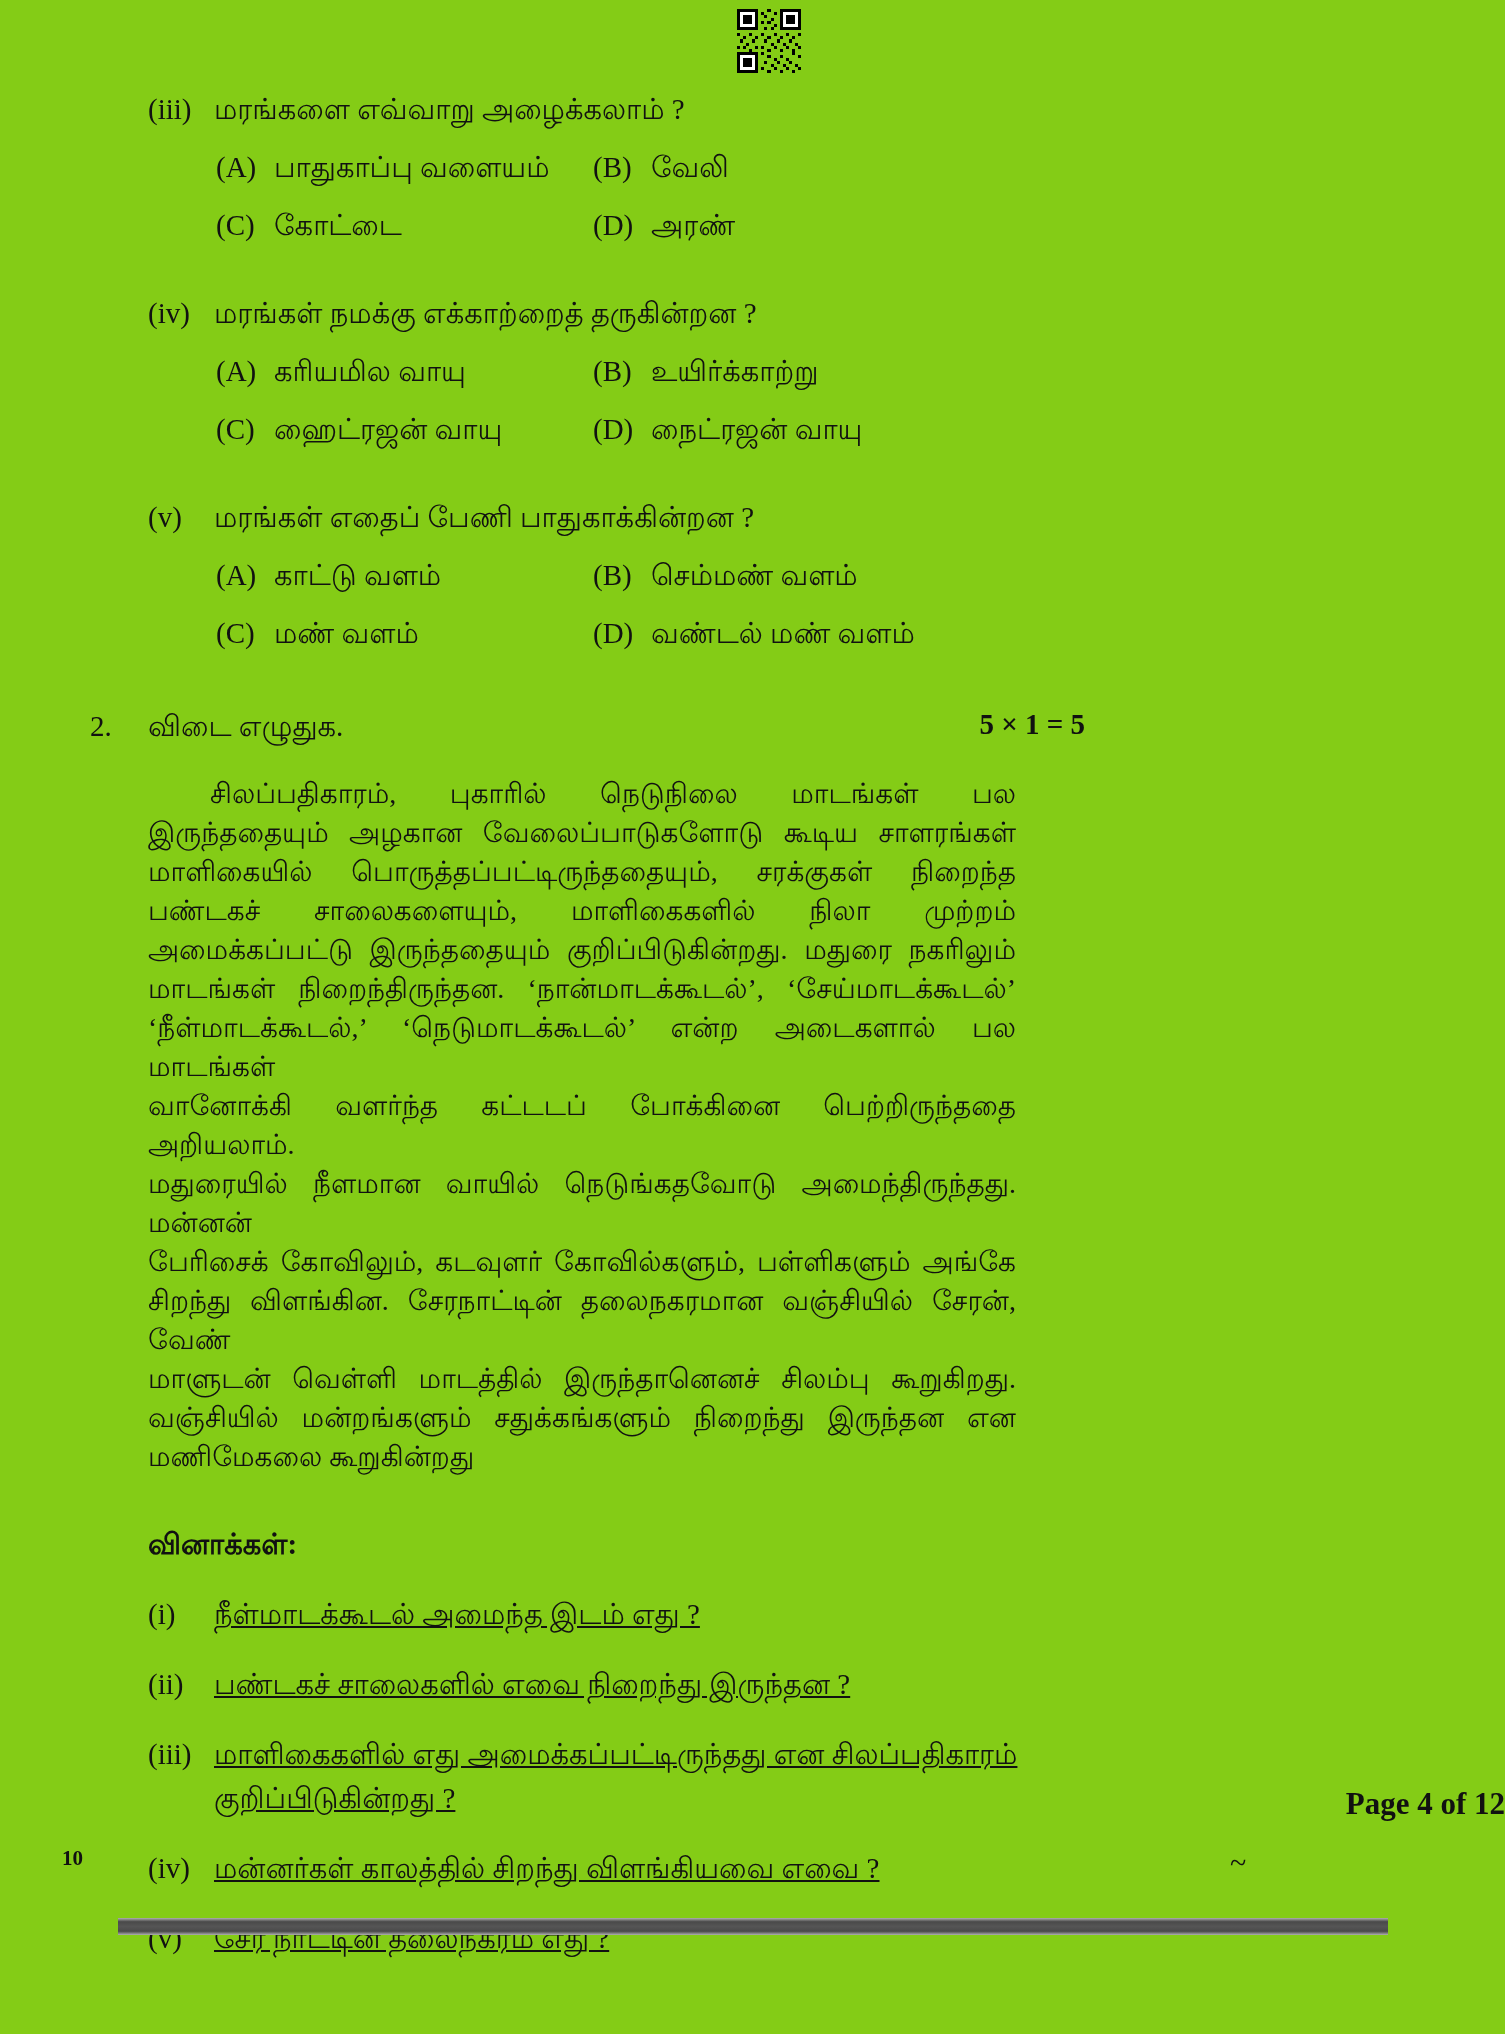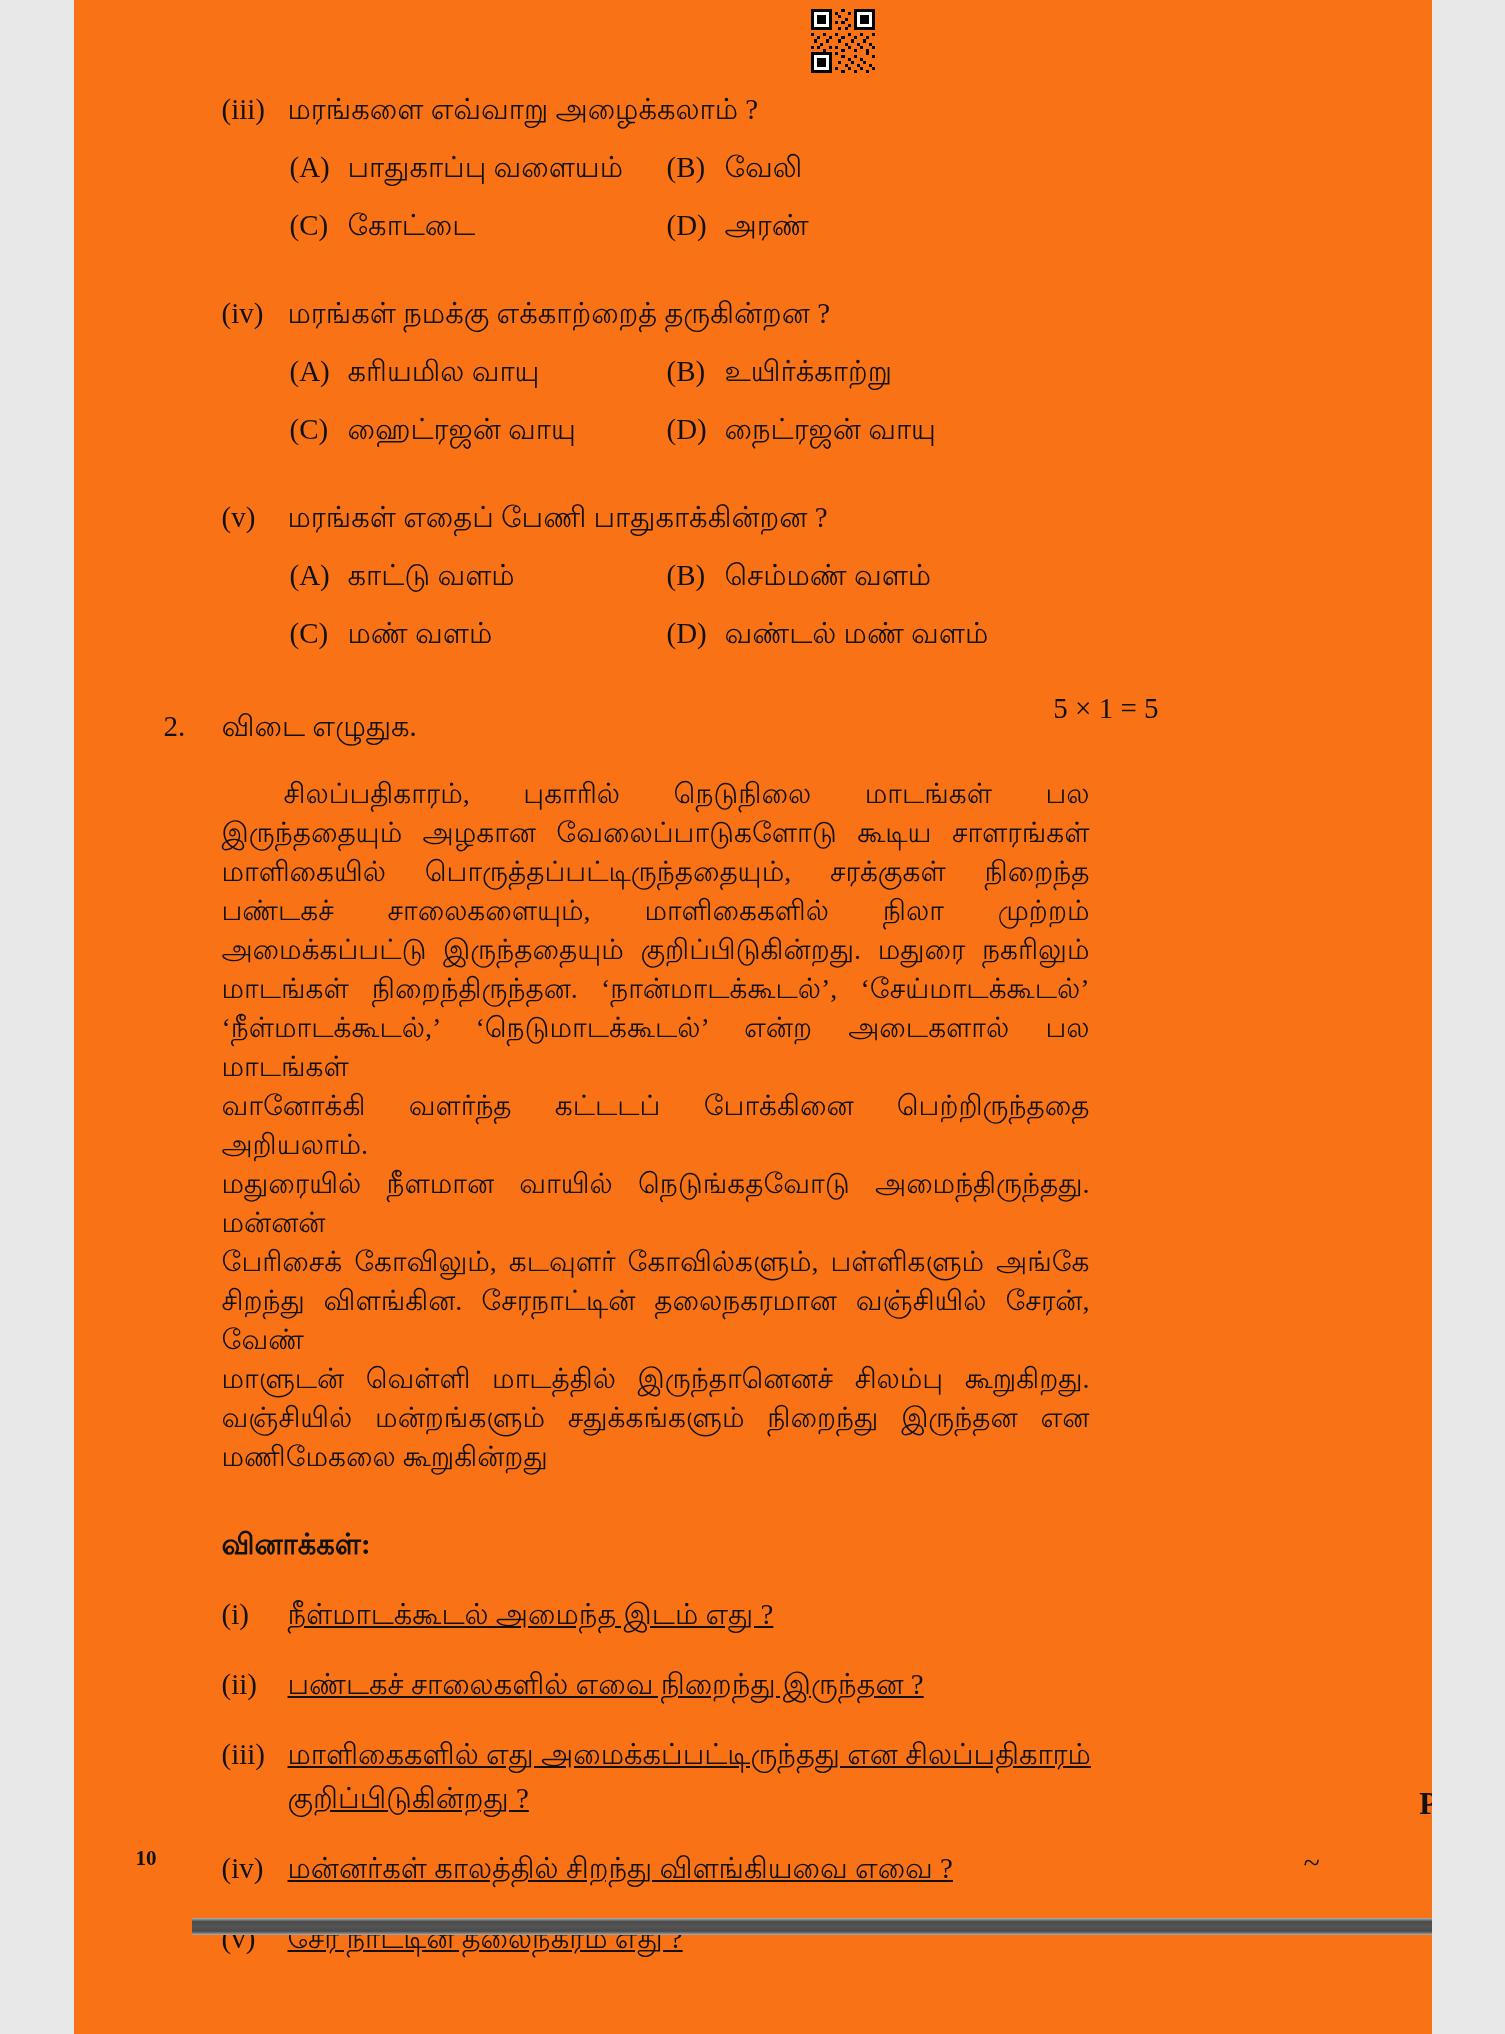--- a/index.html
+++ b/index.html
@@ -1,18 +1,18 @@
 <!DOCTYPE html>
 <html><head>
 <meta charset="utf-8">
 <style>
   html,body { margin:0; padding:0; background:#e8e8e8; }
   .page {
-    position:relative; width:1358px; height:2034px; margin:0 auto;
-    background:#f97316; color:#111;
+    position:relative; width:1505px; height:2034px; margin:0 auto;
+    background:#84cc16; color:#111;
     font-family:"Liberation Serif", serif;
     overflow:hidden;
   }
   .qr { position:absolute; left:737px; top:8px; }
 
   .content { position:absolute; left:90px; top:88px; width:995px; font-size:29px; }
 
   
   .mcq { margin-bottom:46px; }
   .mcq-q { display:flex; margin-left:58px; line-height:42px; }
@@ -22,21 +22,21 @@
   .opt { display:flex; width:377px; flex:none; }
   .opt.second { width:auto; flex:1; }
   .opt-label { width:58px; flex:none; }
 
   
   .q2 { margin-top:38px; }
   .q2-head { display:flex; position:relative; line-height:52px; }
   .q2-num { width:58px; flex:none; }
   .q2-lines { width:866px; }
   .q2-line1 { text-align:justify; text-align-last:justify; }
-  .q2-marks { position:absolute; right:0; bottom:18px; font-weight:normal; }
+  .q2-marks { position:absolute; right:0; bottom:2px; font-weight:bold; }
 
   .passage { margin-left:58px; width:868px; margin-top:22px; line-height:39px; font-size:28px; }
   .pline { text-align:justify; text-align-last:justify; }
   .pline.first { text-indent:62px; }
   .pline.last { text-align-last:left; }
 
   .q-heading { margin-left:58px; margin-top:46px; line-height:44px; font-weight:bold; }
 
   .subq { display:flex; margin-left:58px; margin-top:26px; line-height:44px; }
   .subq-num { width:66px; flex:none; }

